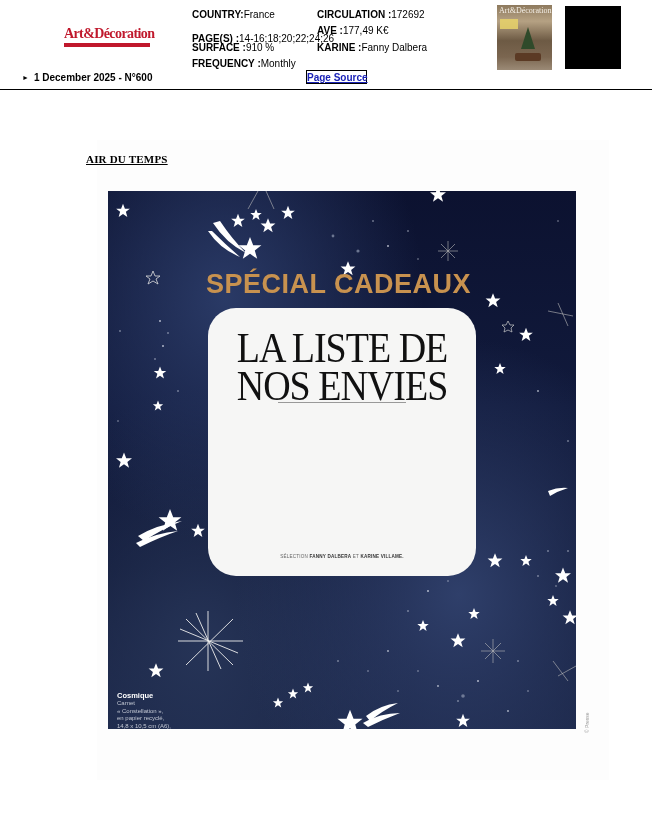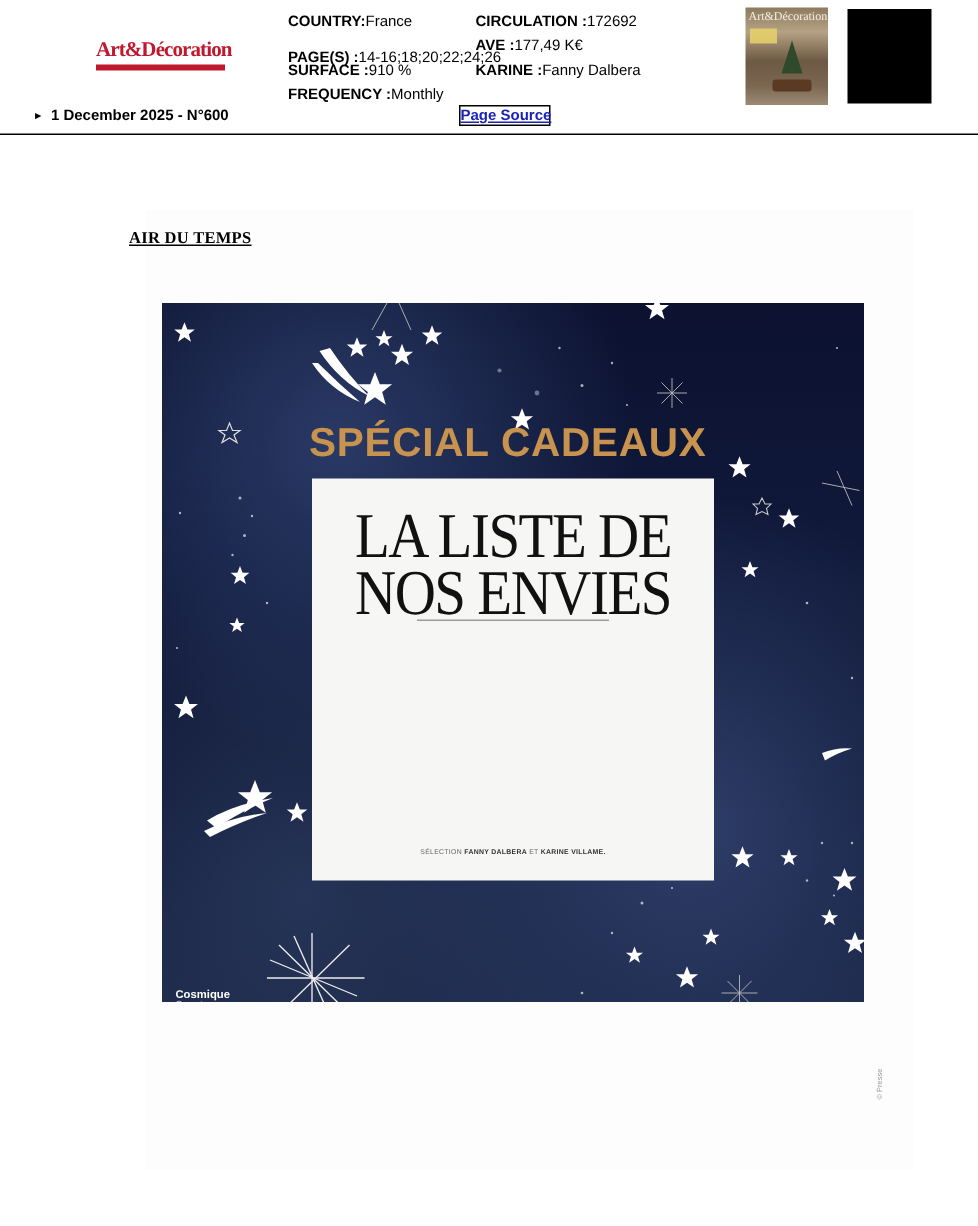--- a/index.html
+++ b/index.html
@@ -18,36 +18,36 @@
   .thumb1 { position:absolute; left:497px; top:5px; width:55px; height:65px; background:linear-gradient(180deg,#8e7a5e 0%,#b5a183 25%,#6d5a44 55%,#7b6650 80%,#9b8a76 100%); overflow:hidden; }
   .thumb1 .tree { position:absolute; left:24px; top:22px; width:0; height:0; border-left:7px solid transparent; border-right:7px solid transparent; border-bottom:22px solid #2f4a2a; }
   .thumb1 .ttl { position:absolute; left:2px; top:1px; font-family:"Liberation Serif", serif; font-size:8px; color:#f4efe6; white-space:nowrap; }
   .thumb1 .yellow { position:absolute; left:3px; top:14px; width:18px; height:10px; background:#e7d26a; opacity:0.85; }
   .thumb1 .table { position:absolute; left:18px; top:48px; width:26px; height:8px; background:#5b3a24; border-radius:2px; }
   .thumb2 { position:absolute; left:565px; top:6px; width:56px; height:63px; background:#000; }
   .rule { position:absolute; left:0; top:89px; width:652px; height:1px; background:#000; }
 
   .section { position:absolute; left:86px; top:153px; font-family:"Liberation Serif", serif; font-weight:bold; font-size:11px; letter-spacing:0.2px;text-decoration:underline; }
   .page-bg { position:absolute; left:97px; top:140px; width:512px; height:640px; background:#fdfdfd; }
-  .art { position:absolute; left:108px; top:202px; width:468px; height:466px; overflow:hidden;
+  .art { position:absolute; left:108px; top:191px; width:468px; height:538px; overflow:hidden;
     background:
       radial-gradient(ellipse at 25% 20%, #2a3a66 0%, rgba(20,28,56,0) 40%),
       radial-gradient(ellipse at 75% 75%, #2f3f6a 0%, rgba(20,28,56,0) 45%),
       radial-gradient(ellipse at 20% 85%, #263457 0%, rgba(20,28,56,0) 40%),
       linear-gradient(180deg,#0c1230 0%,#111a3c 40%,#0f1735 70%,#1a2546 100%); }
   .art svg.deco { position:absolute; left:0; top:0; }
   .special { position:absolute; left:98px; top:78px; width:372px; font-size:27px; font-weight:bold; color:#c8924f; letter-spacing:0.5px; white-space:nowrap; }
-  .card { position:absolute; left:100px; top:117px; width:268px; height:268px; background:#f6f6f5; }
+  .card { position:absolute; left:100px; top:117px; width:268px; height:268px; background:#f6f6f5;border-radius:28px; }
   .card .title { position:absolute; left:0; top:20px; width:268px; text-align:center; font-family:"Liberation Serif", serif; font-size:38px; line-height:34px; color:#111; letter-spacing:-1px; transform:scaleY(1.12); transform-origin:top; }
   .card .sep { position:absolute; left:70px; top:94px; width:128px; height:1px; background:#999; }
   .card .lead { position:absolute; left:14px; top:110px; width:244px; font-size:11.3px; line-height:15.4px; color:#333; }
   .card .credit { position:absolute; left:0; top:246px; width:268px; text-align:center; font-size:4.6px; color:#666; letter-spacing:0.2px; }
   .card .credit b { color:#333; }
   .caption { position:absolute; left:9px; top:456px; width:70px; font-size:6px; line-height:7.6px; color:#c2c7d3; }
-  .caption .h { font-size:7.5px; font-weight:bold; color:#fff; line-height:9px; }
+  .caption .h { font-size:7.5px; font-weight:bold; color:#fff; line-height:9px;margin-top:44px; }
   .caption b { color:#fff; }
   .photocred { position:absolute; left:584px; top:733px; font-size:5px; color:#9a9a9a; transform:rotate(-90deg); transform-origin:left top; white-space:nowrap; }
 </style>
 </head>
 <body>
 
 <div class="hdr">
   <div class="logo">
     <span class="txt">Art&amp;Décoration</span>
     <div class="bar"></div>

